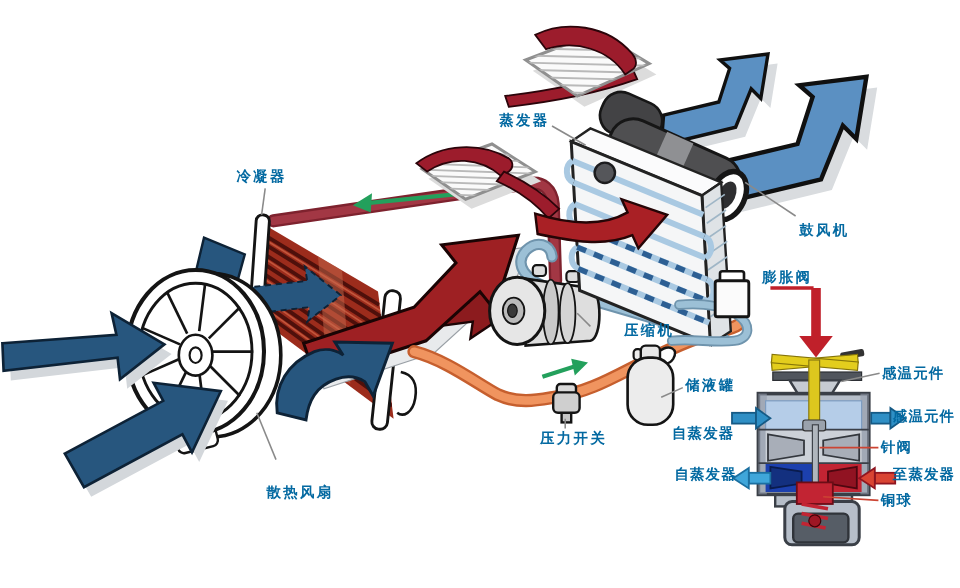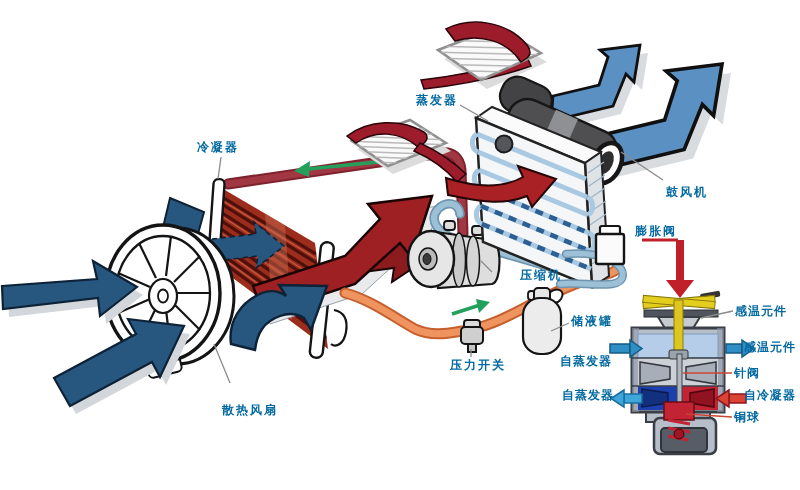--- a/index.html
+++ b/index.html
@@ -315,15 +315,15 @@
 <span class="lbl" style="left:520px;top:269px">压缩机</span>
 <span class="lbl" style="left:571px;top:315px">储液罐</span>
 <span class="lbl" style="left:450px;top:359px">压力开关</span>
 <span class="lbl" style="left:222px;top:404px">散热风扇</span>
 
 <span class="lbl small" style="left:735px;top:305px">感温元件</span>
 <span class="lbl small" style="left:560px;top:355px">自蒸发器</span>
 <span class="lbl small" style="left:744px;top:341px">感温元件</span>
 <span class="lbl small" style="left:734px;top:367px">针阀</span>
 <span class="lbl small" style="left:562px;top:389px">自蒸发器</span>
-<span class="lbl small" style="left:744px;top:389px">自冷凝器</span>
+<span class="lbl small" style="left:744px;top:389px">至蒸发器</span>
 <span class="lbl small" style="left:734px;top:411px">铜球</span>
 </div>
 
 </body></html>

